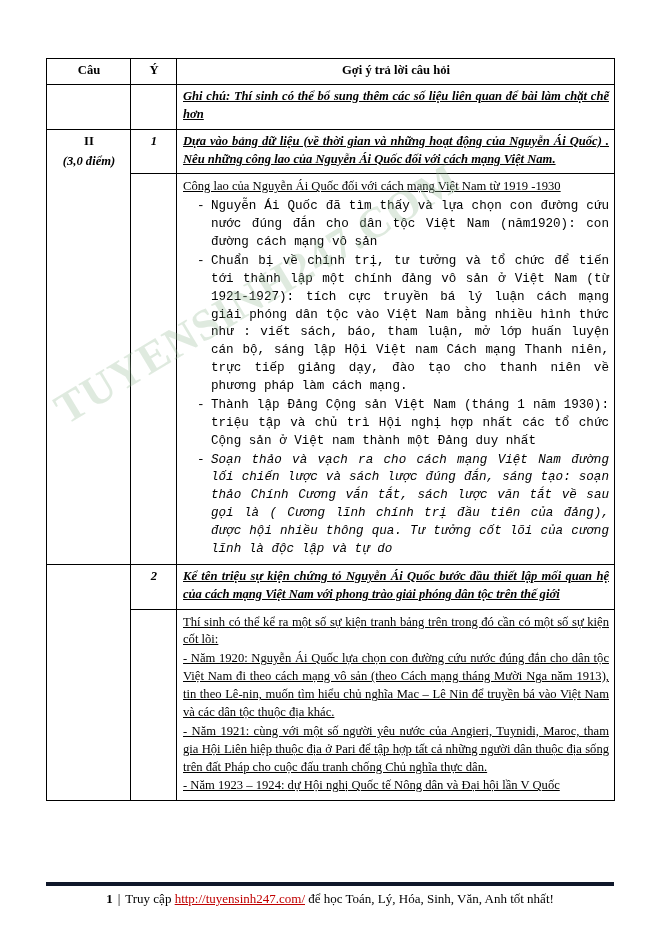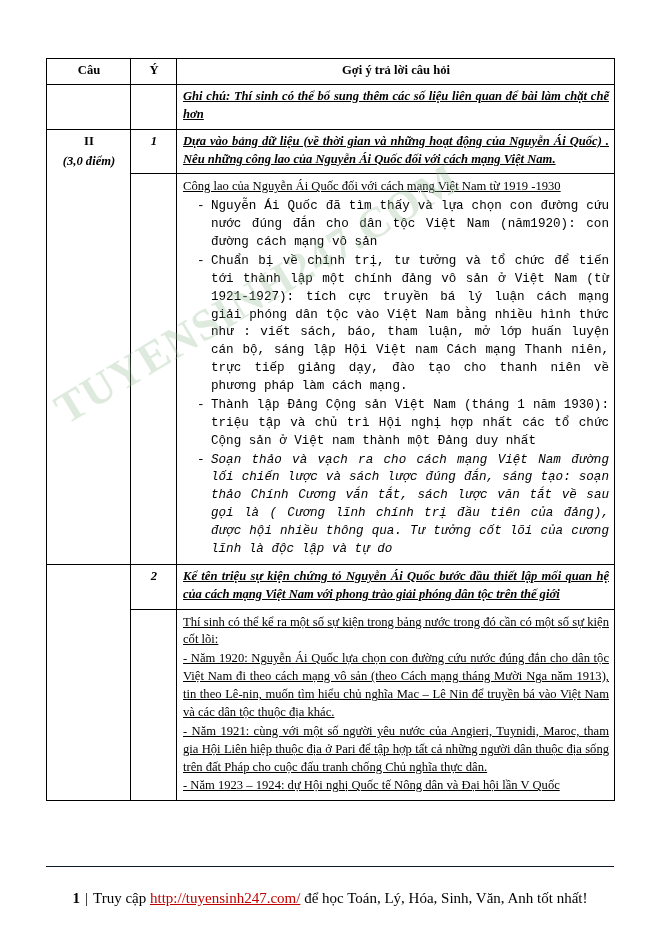--- a/index.html
+++ b/index.html
@@ -111,23 +111,23 @@
     text-decoration: underline;
   }
   p.first {
     margin-top: 1px;
   }
   .footer {
     position: absolute;
     left: 46px;
     right: 46px;
     bottom: 26px;
-    border-top: 1px solid #0f172a;
-    padding-top: 23px;
-    font-size: 15px;
+    border-top: 4px solid #0f172a;
+    padding-top: 5px;
+    font-size: 13px;
     text-align: center;
     z-index: 3;
   }
   .footer .pageno {
     font-weight: bold;
     margin-right: 4px;
   }
   .footer .sep {
     margin: 0 5px 0 1px;
     color: #000;
@@ -195,21 +195,21 @@
         <td rowspan="2">&nbsp;</td>
         <td class="numcell">2</td>
         <td class="cellpad">
           <p class="line bi">Kể tên triệu sự kiện chứng tỏ Nguyễn Ái Quốc bước đầu thiết lập mối quan hệ của cách mạng Việt Nam với phong trào giải phóng dân tộc trên thế giới</p>
         </td>
       </tr>
 
       <tr>
         <td class="numcell">&nbsp;</td>
         <td class="cellpad">
-          <p class="line first">Thí sinh có thể kể ra một số sự kiện trong bảng nước trong đó cần có một số sự kiện cốt lõi:</p>
+          <p class="line first">Thí sinh có thể kể ra một số sự kiện tranh bảng trên trong đó cần có một số sự kiện cốt lõi:</p>
           <p class="line">- Năm 1920: Nguyễn Ái Quốc lựa chọn con đường cứu nước đúng đắn cho dân tộc Việt Nam đi theo cách mạng vô sản (theo Cách mạng tháng Mười Nga năm 1913), tin theo Lê-nin, muốn tìm hiểu chủ nghĩa Mac – Lê Nin để truyền bá vào Việt Nam và các dân tộc thuộc địa khác.</p>
           <p class="line">- Năm 1921: cùng với một số người yêu nước của Angieri, Tuynidi, Maroc, tham gia Hội Liên hiệp thuộc địa ở Pari để tập hợp tất cả những người dân thuộc địa sống trên đất Pháp cho cuộc đấu tranh chống Chủ nghĩa thực dân.</p>
           <p class="line">- Năm 1923 – 1924: dự Hội nghị Quốc tế Nông dân và Đại hội lần V Quốc</p>
         </td>
       </tr>
     </tbody>
   </table>
 
   <div class="footer">
     <span class="pageno">1</span><span class="sep">|</span><span>Truy cập</span>

